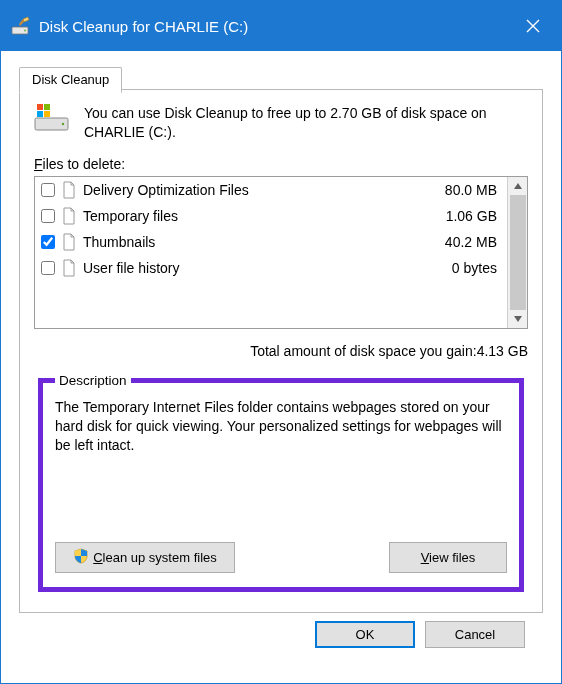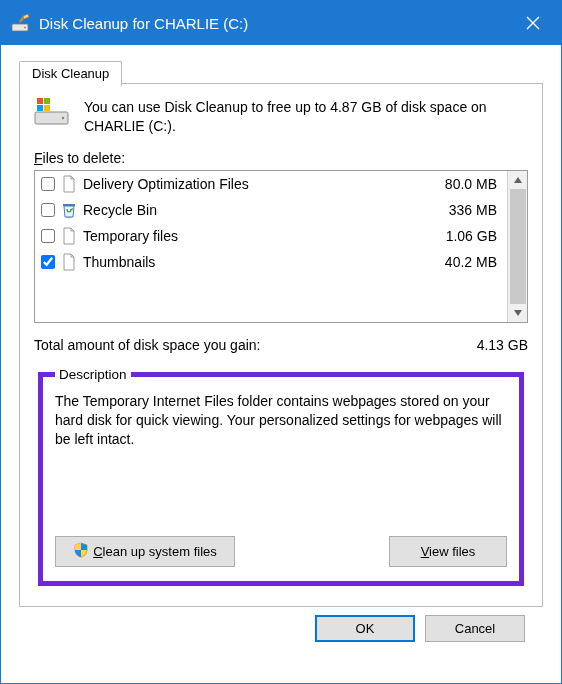--- a/index.html
+++ b/index.html
@@ -13,21 +13,21 @@
   .window {
     width: 562px;
     height: 684px;
     border: 1px solid #1d78d1;
     background: #fff;
     box-shadow: 2px 2px 4px rgba(0,0,0,0.3);
     display: flex;
     flex-direction: column;
   }
   .titlebar {
-    height: 44px;
+    height: 50px;
     background: #1d78d1;
     color: #fff;
     display: flex;
     align-items: center;
     padding: 0 8px 0 10px;
     font-weight: 400;
     font-size: 15px;
   }
   .titlebar .t-icon { margin-right: 8px; display:flex; align-items:center; }
   .titlebar .t-title { flex: 1; }
@@ -94,21 +94,21 @@
     border-left: 1px solid #d0d0d0;
     display:flex;
     flex-direction:column;
     justify-content:space-between;
     align-items:center;
     padding: 2px 0;
   }
   .scroll-arrow { width:14px; height:14px; display:flex; align-items:center; justify-content:center; }
   .scroll-thumb { flex:1; width:16px; background:#c9c9c9; margin:2px 0; }
   .total-row {
-    display:flex; justify-content:space-between;
+    display:flex; justify-content:flex-end;
     margin-top:14px; margin-bottom:10px; font-size:14px;
   }
   fieldset.desc {
     border:5px solid #6d28d9;
     padding: 10px 12px 14px 12px;
     margin:4px;
   }
   fieldset.desc legend { font-size:13.5px; padding:0 4px; }
   .desc-text { font-size:14px; line-height:1.35; min-height:130px; }
   .action-row {
@@ -178,21 +178,21 @@
             <rect x="1" y="14" width="33" height="12" rx="1.5" fill="#e0e0e0" stroke="#888" stroke-width="1"></rect>
             <circle cx="29" cy="20" r="1.2" fill="#5aa02c"></circle>
             <g transform="translate(3,0)">
               <rect x="0" y="0" width="6" height="6" fill="#f25022"></rect>
               <rect x="7" y="0" width="6" height="6" fill="#7fba00"></rect>
               <rect x="0" y="7" width="6" height="6" fill="#00a4ef"></rect>
               <rect x="7" y="7" width="6" height="6" fill="#ffb900"></rect>
             </g>
           </svg>
         </div>
-        <div class="intro-text">You can use Disk Cleanup to free up to 4.87 GB of disk space on CHARLIE (C:).</div>
+        <div class="intro-text">You can use Disk Cleanup to free up to 2.70 GB of disk space on CHARLIE (C:).</div>
       </div>
 
       <div class="section-label">
         <span class="ul">F</span><span>iles to delete:</span>
       </div>
 
       <div class="listbox-wrap">
         <div class="listbox" id="listbox">
             <div class="lb-row">
               <input type="checkbox" style="">
@@ -200,53 +200,50 @@
                 <svg width="14" height="18" viewBox="0 0 14 18">
                   <path d="M2 1 H9 L12 4 V17 H2 Z" fill="#fff" stroke="#9a9a9a" stroke-width="1"></path>
                   <path d="M9 1 V4 H12" fill="none" stroke="#9a9a9a" stroke-width="1"></path>
                 </svg>
               </span>
               <span class="name">Delivery Optimization Files</span>
               <span class="size">80.0 MB</span>
             </div>
             <div class="lb-row">
               <input type="checkbox" style="">
-              <span class="bin-icon">
-                <svg width="16" height="18" viewBox="0 0 16 18">
-                  <path d="M3 5 H13 L12 16 H4 Z" fill="#eaf3fb" stroke="#4a7dbb" stroke-width="1"></path>
-                  <rect x="2" y="3" width="12" height="2" fill="#4a7dbb"></rect>
-                  <path d="M5 16 A3 1.2 0 0 0 11 16" fill="#4a7dbb" opacity="0.5"></path>
-                  <path d="M6 8 A2 3 0 1 0 10 8" fill="none" stroke="#3a8f3a" stroke-width="1.2"></path>
-                  <path d="M10 8 L12 7 L11 10 Z" fill="#3a8f3a"></path>
-                </svg>
-              </span>
-              <span class="name">Recycle Bin</span>
-              <span class="size">336 MB</span>
-            </div>
-            <div class="lb-row">
-              <input type="checkbox" style="">
               <span class="page-icon">
                 <svg width="14" height="18" viewBox="0 0 14 18">
                   <path d="M2 1 H9 L12 4 V17 H2 Z" fill="#fff" stroke="#9a9a9a" stroke-width="1"></path>
                   <path d="M9 1 V4 H12" fill="none" stroke="#9a9a9a" stroke-width="1"></path>
                 </svg>
               </span>
               <span class="name">Temporary files</span>
               <span class="size">1.06 GB</span>
             </div>
             <div class="lb-row">
               <input type="checkbox" checked="" style="">
               <span class="page-icon">
                 <svg width="14" height="18" viewBox="0 0 14 18">
                   <path d="M2 1 H9 L12 4 V17 H2 Z" fill="#fff" stroke="#9a9a9a" stroke-width="1"></path>
                   <path d="M9 1 V4 H12" fill="none" stroke="#9a9a9a" stroke-width="1"></path>
                 </svg>
               </span>
               <span class="name">Thumbnails</span>
               <span class="size">40.2 MB</span>
+            </div>
+            <div class="lb-row">
+              <input type="checkbox" style="">
+              <span class="page-icon">
+                <svg width="14" height="18" viewBox="0 0 14 18">
+                  <path d="M2 1 H9 L12 4 V17 H2 Z" fill="#fff" stroke="#9a9a9a" stroke-width="1"></path>
+                  <path d="M9 1 V4 H12" fill="none" stroke="#9a9a9a" stroke-width="1"></path>
+                </svg>
+              </span>
+              <span class="name">User file history</span>
+              <span class="size">0 bytes</span>
             </div>
           </div>
         <div class="scrollbar">
           <div class="scroll-arrow">
             <svg width="10" height="10" viewBox="0 0 10 10">
                 <path d="M5 2 L9 8 L1 8 Z" fill="#606060"></path>
               </svg>
           </div>
           <div class="scroll-thumb"></div>
           <div class="scroll-arrow">

